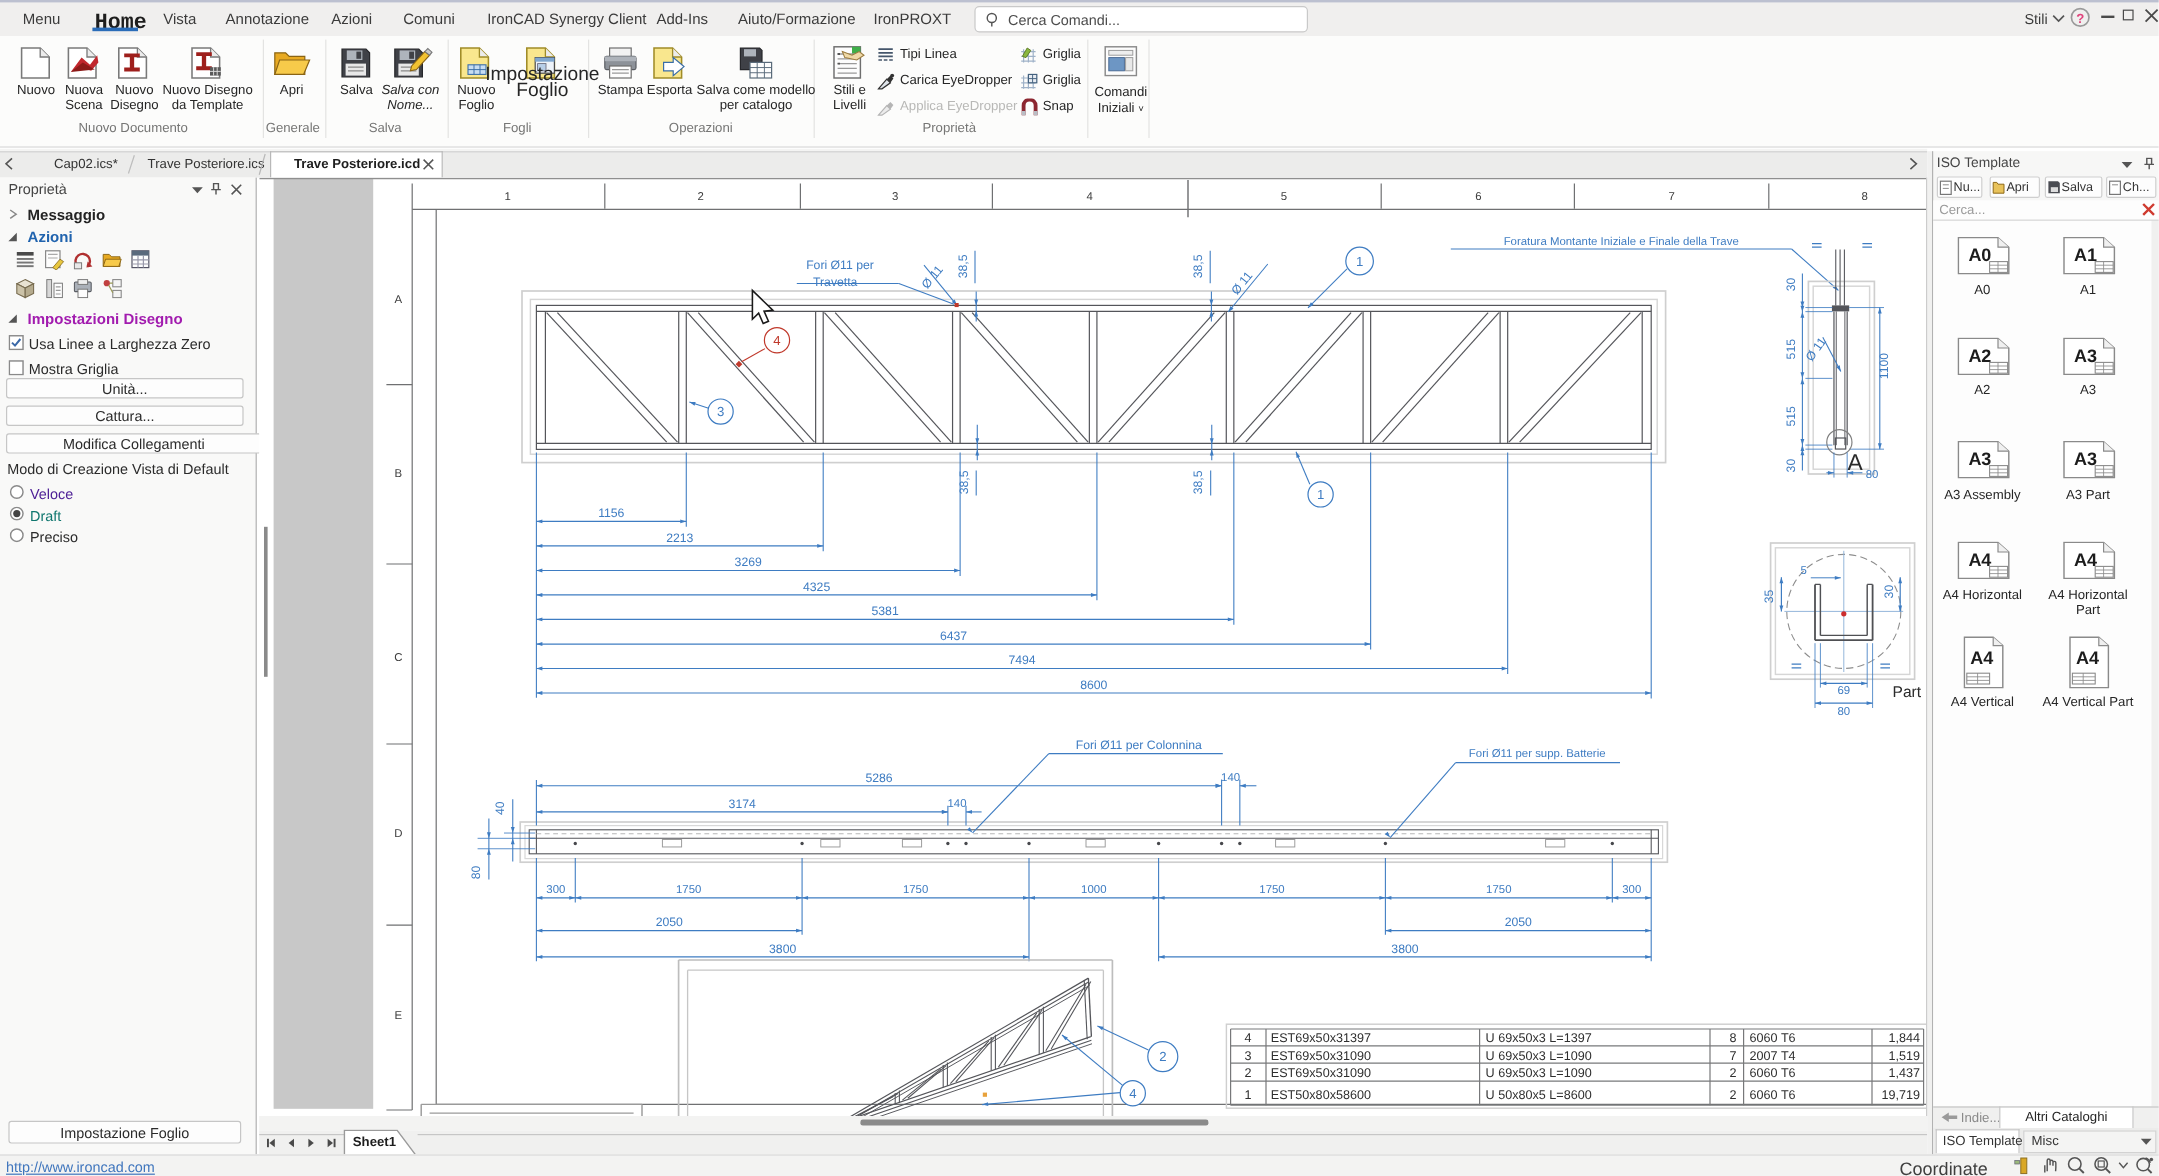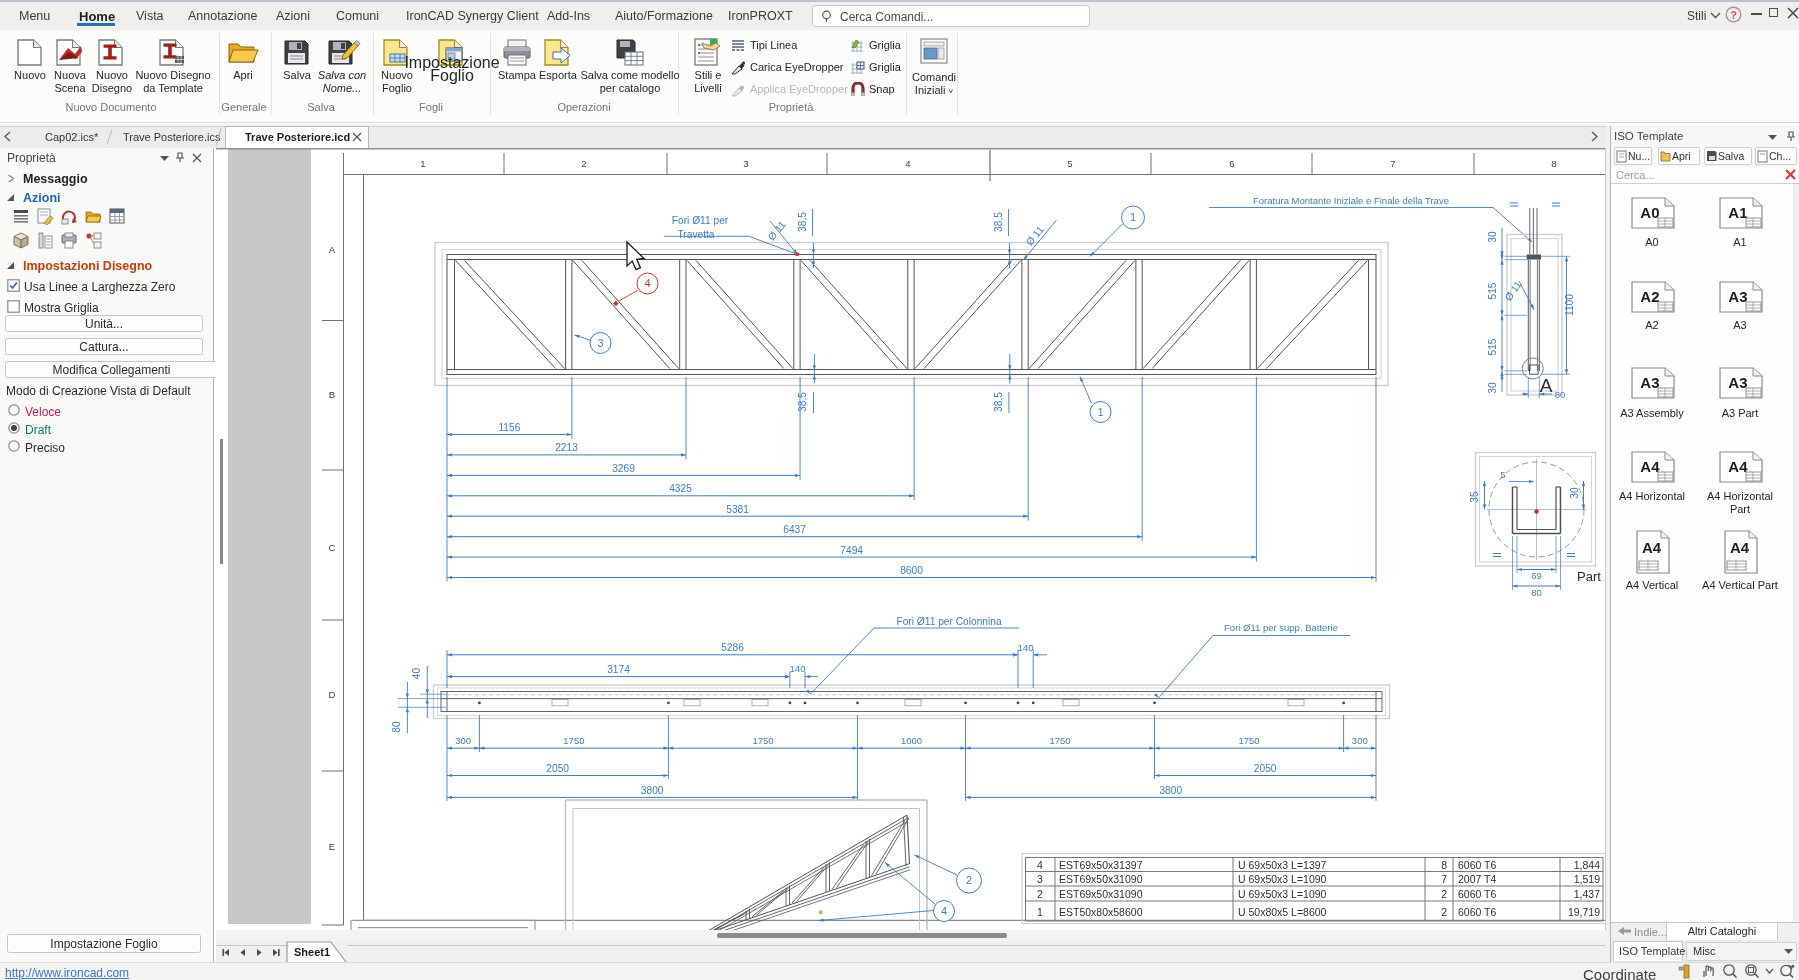--- a/index.html
+++ b/index.html
@@ -2,21 +2,21 @@
 <html><head><meta charset="utf-8">
 <style>
 * { margin:0; padding:0; box-sizing:border-box; }
 body { font-family:"Liberation Sans", sans-serif; width:1799px; height:980px; overflow:hidden; background:#fff; position:relative; }
 .abs { position:absolute; }
 </style></head>
 <body>
 
 <div class="abs" style="left:0;top:0;width:1799px;height:30px;background:#f0efee;border-top:2px solid #bcc0d0;"></div>
 <div class="abs" style="top:9px;left:19px;font-size:12.5px;color:#3b3b3b;">Menu</div>
-<div class="abs" style="top:9px;left:79px;font-size:13px;color:#1d1d1d;font-weight:bold;">Home</div>
+<div class="abs" style="top:9px;left:79px;font-size:18px;color:#1d1d1d;font-weight:bold;font-family:Liberation Mono, monospace;">Home</div>
 <div class="abs" style="left:77px;top:23px;width:38px;height:3px;background:#2a6cb8;"></div>
 <div class="abs" style="top:9px;left:136px;font-size:12.5px;color:#3b3b3b;">Vista</div>
 <div class="abs" style="top:9px;left:188px;font-size:12.5px;color:#3b3b3b;">Annotazione</div>
 <div class="abs" style="top:9px;left:276px;font-size:12.5px;color:#3b3b3b;">Azioni</div>
 <div class="abs" style="top:9px;left:336px;font-size:12.5px;color:#3b3b3b;">Comuni</div>
 <div class="abs" style="top:9px;left:406px;font-size:12.5px;color:#3b3b3b;">IronCAD Synergy Client</div>
 <div class="abs" style="top:9px;left:547px;font-size:12.5px;color:#3b3b3b;">Add-Ins</div>
 <div class="abs" style="top:9px;left:615px;font-size:12.5px;color:#3b3b3b;">Aiuto/Formazione</div>
 <div class="abs" style="top:9px;left:728px;font-size:12.5px;color:#3b3b3b;">IronPROXT</div>
 <div class="abs" style="left:812px;top:5px;width:278px;height:22px;background:#fff;border:1px solid #c9c9c9;border-radius:4px;"></div>
@@ -302,38 +302,38 @@
 <svg class="abs" style="left:85px;top:232px;" width="17" height="17">
     <circle cx="4" cy="4" r="2.6" fill="#c14040"></circle>
     <rect x="9" y="1" width="7" height="6" fill="#f4f4f4" stroke="#888" stroke-width="0.9"></rect>
     <rect x="9" y="10" width="7" height="6" fill="#f4f4f4" stroke="#888" stroke-width="0.9"></rect>
     <line x1="5.5" y1="5.5" x2="9" y2="12" stroke="#995" stroke-width="1"></line>
     <line x1="6.5" y1="4" x2="9" y2="4" stroke="#995" stroke-width="1"></line>
   </svg>
 <svg class="abs" style="left:6px;top:261px;" width="9" height="9">
     <path d="M8,1 L8,8 L1,8 z" fill="#555"></path>
   </svg>
-<div class="abs" style="top:259px;left:23px;font-size:12.5px;color:#c2410c;font-weight:bold;">Impostazioni Disegno</div>
+<div class="abs" style="top:259px;left:23px;font-size:12.5px;color:#a21caf;font-weight:bold;">Impostazioni Disegno</div>
 <svg class="abs" style="left:7px;top:279px;" width="13" height="13">
     <rect x="0.8" y="0.8" width="11.4" height="11.4" fill="#fff" stroke="#8a8a8a" stroke-width="1.2"></rect>
     <path d="M3,6.5 L5.5,9 L10,3.5" stroke="#3b69a8" stroke-width="1.7" fill="none"></path>
   </svg>
 <div class="abs" style="top:280px;left:24px;font-size:12px;color:#2b2b2b;">Usa Linee a Larghezza Zero</div>
 <svg class="abs" style="left:7px;top:300px;" width="13" height="13">
     <rect x="0.8" y="0.8" width="11.4" height="11.4" fill="#fff" stroke="#8a8a8a" stroke-width="1.2"></rect>
   </svg>
 <div class="abs" style="top:301px;left:24px;font-size:12px;color:#2b2b2b;">Mostra Griglia</div>
 <div class="abs" style="left:5px;top:315px;width:198px;height:17px;background:#fdfdfd;border:1px solid #c6c6c6;border-radius:2.5px;text-align:center;font-size:12px;color:#2b2b2b;line-height:16px;">Unità...</div>
 <div class="abs" style="left:5px;top:338px;width:198px;height:17px;background:#fdfdfd;border:1px solid #c6c6c6;border-radius:2.5px;text-align:center;font-size:12px;color:#2b2b2b;line-height:16px;">Cattura...</div>
 <div class="abs" style="left:5px;top:361px;width:213px;height:17px;background:#fdfdfd;border:1px solid #c6c6c6;border-radius:2.5px;text-align:center;font-size:12px;color:#2b2b2b;line-height:16px;">Modifica Collegamenti</div>
 <div class="abs" style="top:384px;left:6px;font-size:12px;color:#2b2b2b;">Modo di Creazione Vista di Default</div>
 <svg class="abs" style="left:8px;top:404px;" width="12" height="12">
     <circle cx="6" cy="6" r="5.2" fill="#fff" stroke="#8a8a8a" stroke-width="1.2"></circle>
   </svg>
-<div class="abs" style="top:405px;left:25px;font-size:12px;color:#be185d;">Veloce</div>
+<div class="abs" style="top:405px;left:25px;font-size:12px;color:#4c1d95;">Veloce</div>
 <svg class="abs" style="left:8px;top:422px;" width="12" height="12">
     <circle cx="6" cy="6" r="5.2" fill="#fff" stroke="#8a8a8a" stroke-width="1.2"></circle>
     <circle cx="6" cy="6" r="3" fill="#444"></circle>
   </svg>
 <div class="abs" style="top:423px;left:25px;font-size:12px;color:#0f766e;">Draft</div>
 <svg class="abs" style="left:8px;top:440px;" width="12" height="12">
     <circle cx="6" cy="6" r="5.2" fill="#fff" stroke="#8a8a8a" stroke-width="1.2"></circle>
   </svg>
 <div class="abs" style="top:441px;left:25px;font-size:12px;color:#2b2b2b;">Preciso</div>
 <div class="abs" style="left:7px;top:934px;width:194px;height:19px;background:#fdfdfd;border:1px solid #c6c6c6;border-radius:2.5px;text-align:center;font-size:12px;color:#2b2b2b;line-height:18px;">Impostazione Foglio</div>

